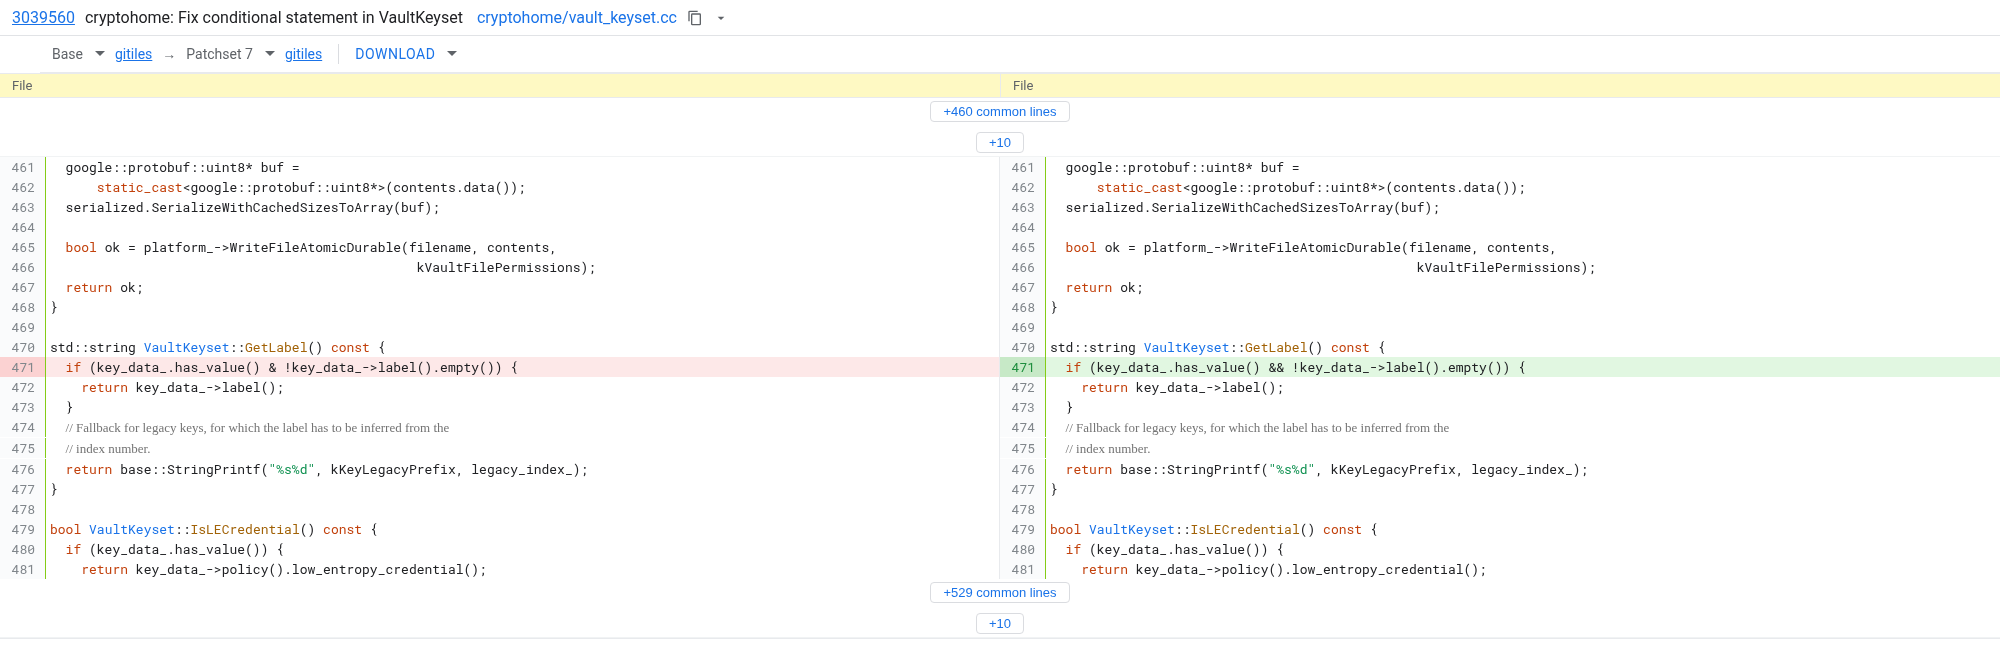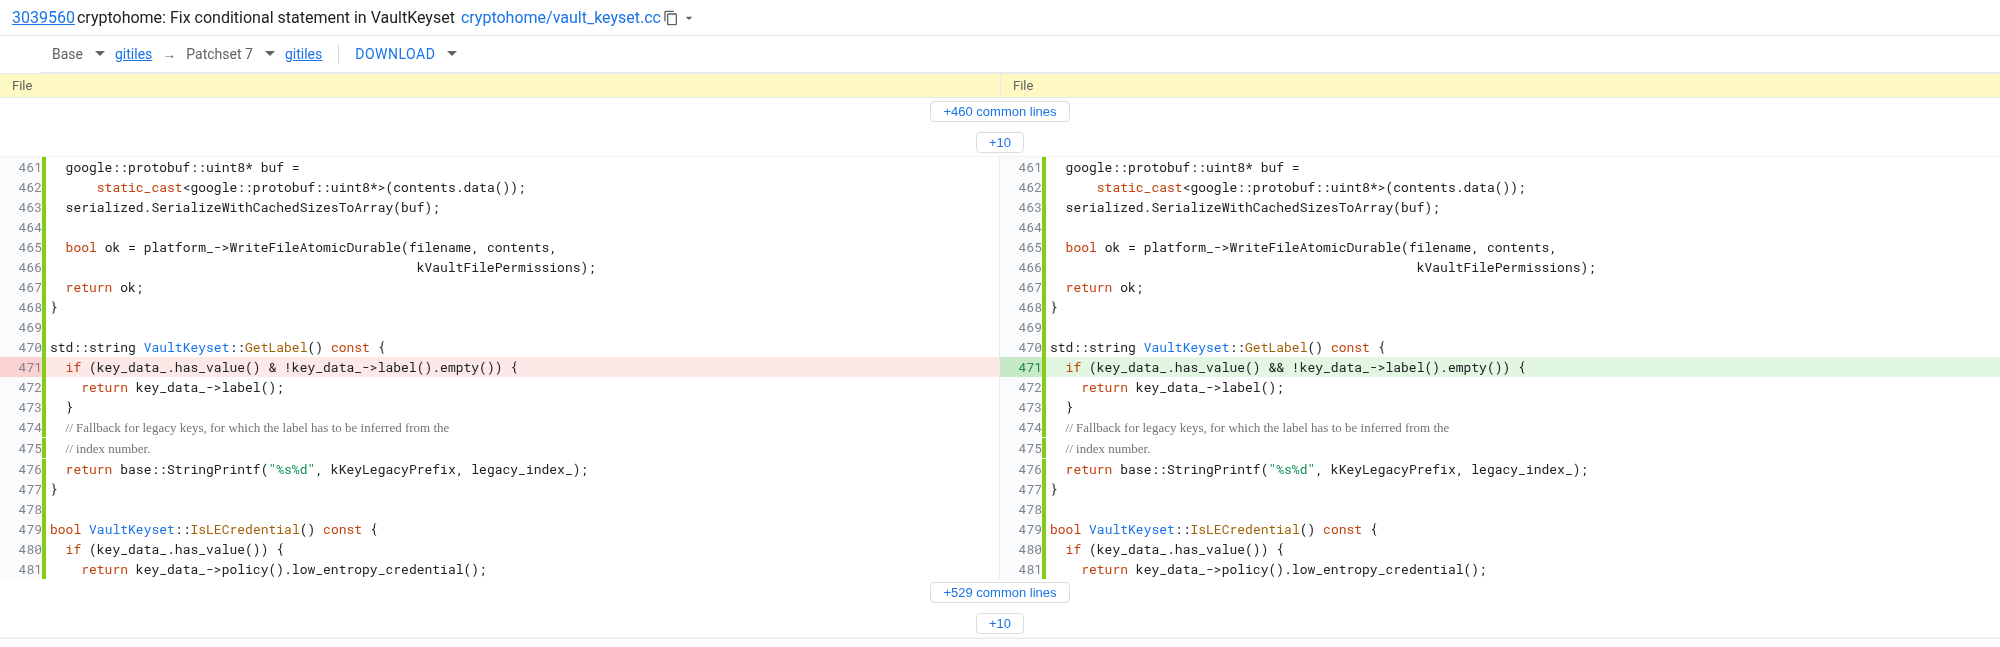--- a/index.html
+++ b/index.html
@@ -8,21 +8,21 @@
     font-size: 13px;
     color: #202124;
     background: #fff;
     width: 2000px;
   }
 
   
   .top-header {
     display: flex;
     align-items: center;
-    gap: 2px;
+    gap: 10px;
     padding: 8px 12px;
     border-bottom: 1px solid #e1e3e6;
     font-size: 16px;
   }
   .change-id {
     color: #1a73e8;
     text-decoration: underline;
     cursor: pointer;
   }
   .change-title { color: #202124; }
@@ -113,25 +113,26 @@
     border-right: 1px solid #e8eaed;
   }
   .pane:last-child { border-right: none; }
   .row {
     display: flex;
     align-items: flex-start;
   }
   .ln {
     width: 46px;
     text-align: right;
+    padding-right: 10px;
     color: #80868b;
     background: #fafbfc;
     user-select: none;
     flex: 0 0 46px;
-    border-right: 4px solid #84cc16;
+    border-right: 1px solid #84cc16;
   }
   .code {
     white-space: pre;
     padding-left: 4px;
     flex: 1 1 auto;
     overflow: hidden;
     text-overflow: clip;
   }
   .row.del { background: #fde8e8; }
   .row.del .ln { background: #fbd2d2; }

